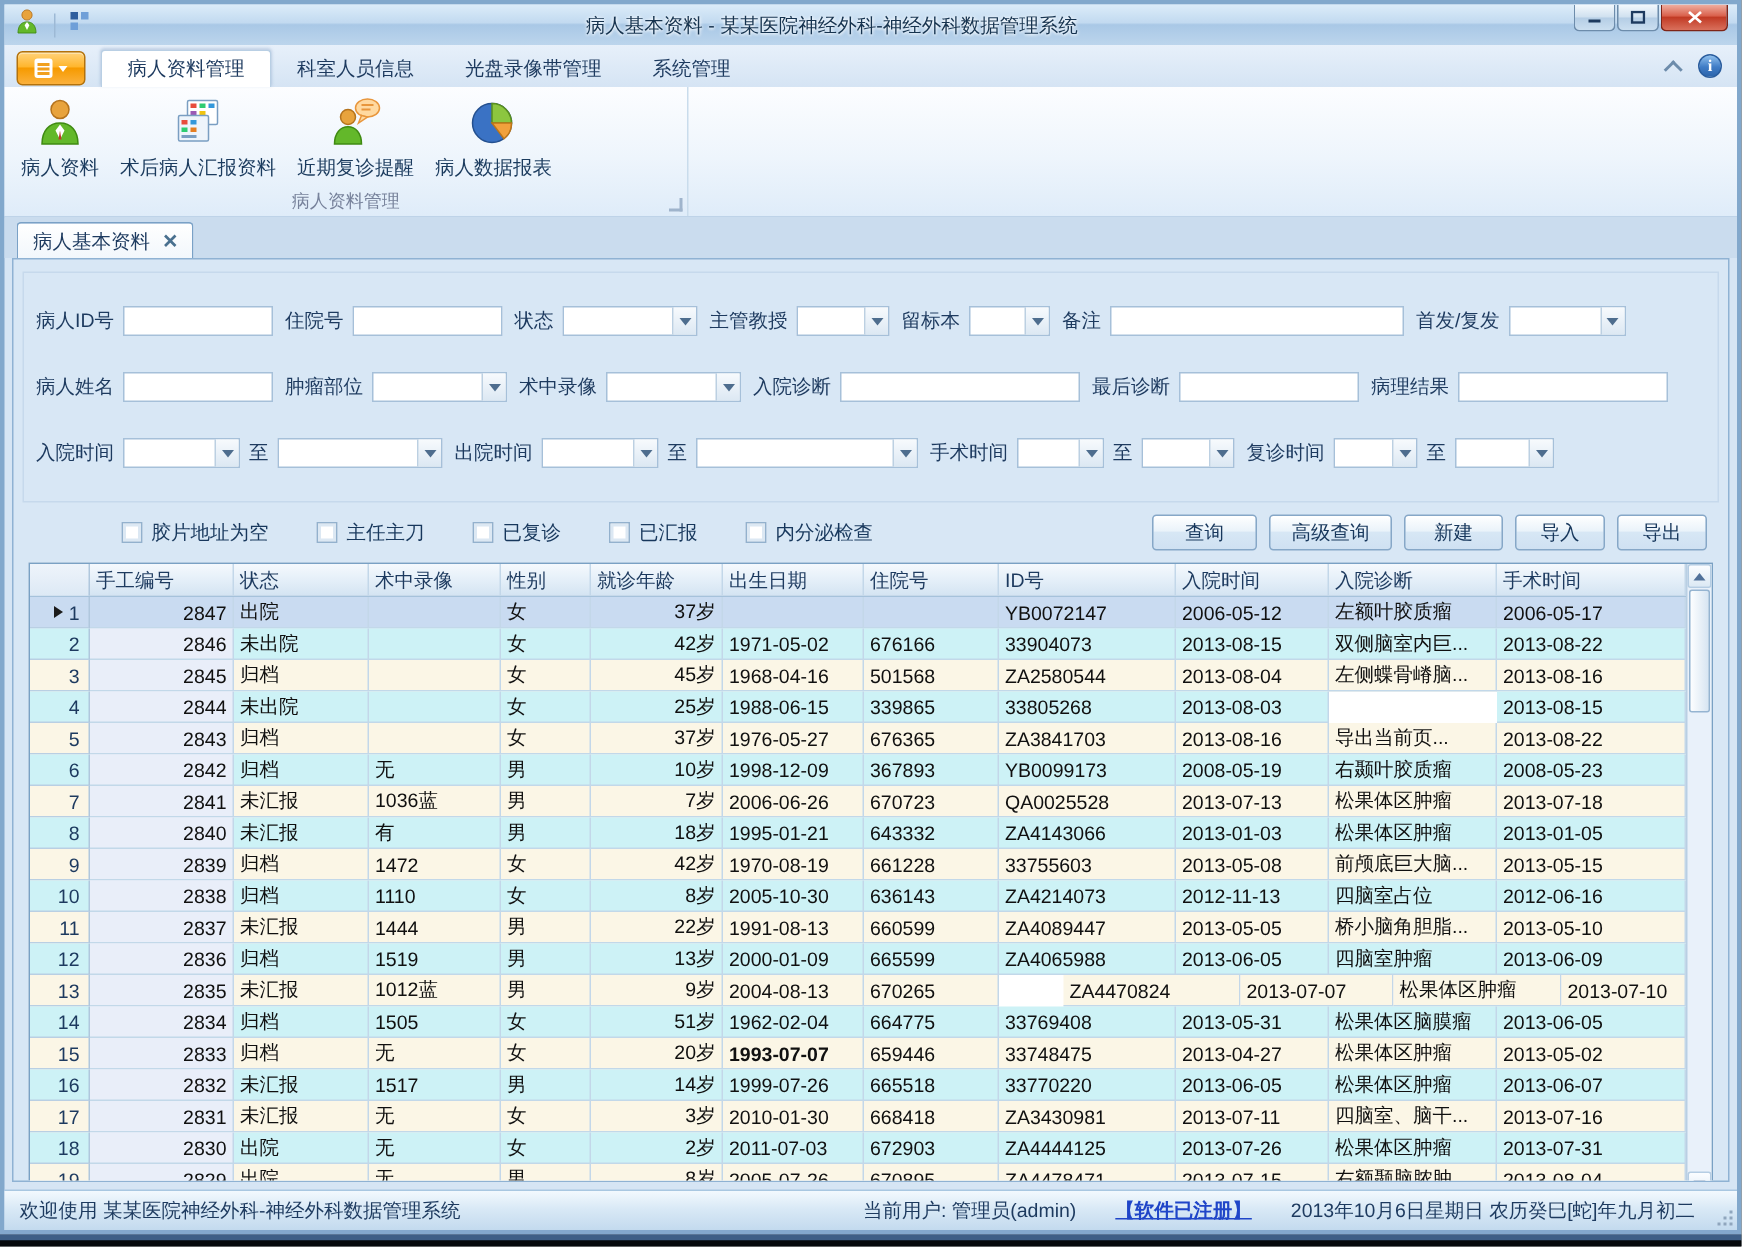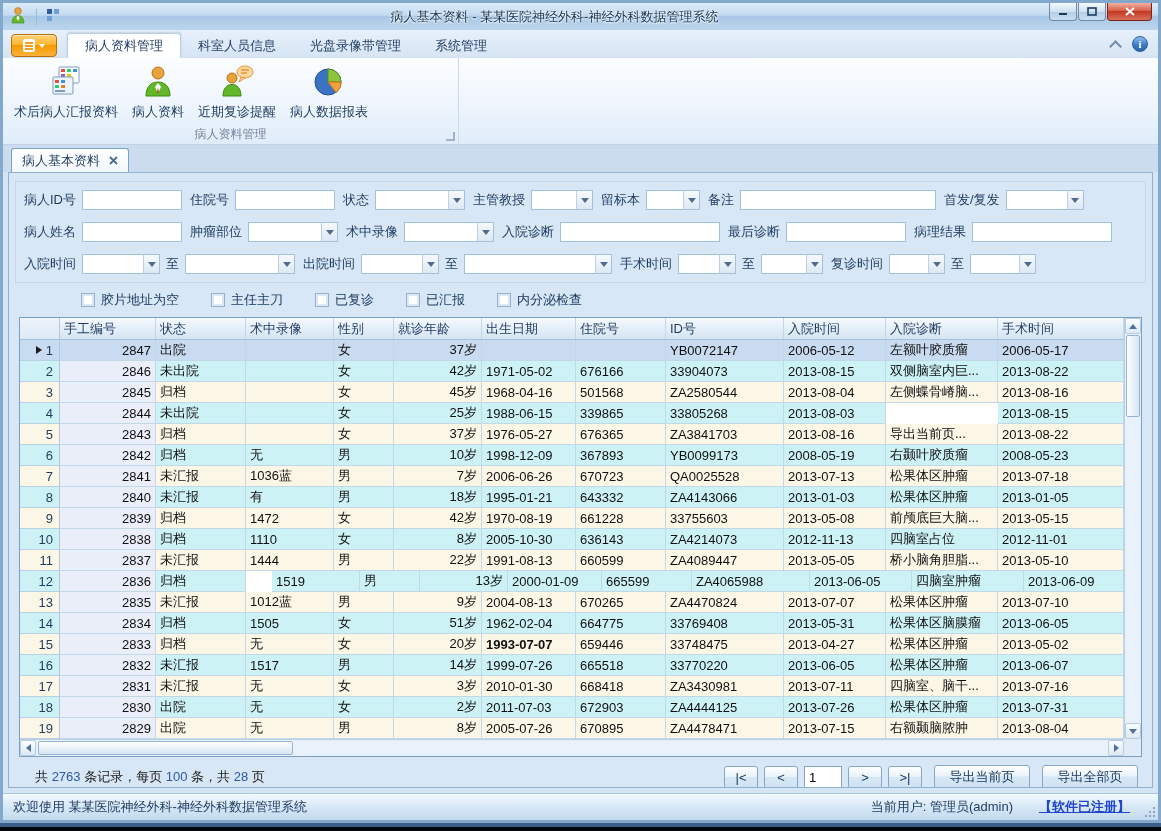--- a/index.html
+++ b/index.html
@@ -39,21 +39,21 @@
   .rbtn svg{width:34px;height:34px;margin-bottom:2px;}
   .rgroup-label{height:18px;text-align:center;font-size:12px;color:#77829b;line-height:17px;}
   .dlg-launch{position:absolute;right:3px;bottom:3px;width:9px;height:9px;border-right:2px solid #9fb4cc;border-bottom:2px solid #9fb4cc;}
 
   
   .docstrip{height:27px;background:#cadcee;display:flex;align-items:flex-end;padding-left:8px;flex:none;}
   .doctab{height:24px;background:linear-gradient(#ffffff,#f2f7fc);border:1px solid #7aa1c6;border-bottom:none;border-radius:3px 3px 0 0;display:flex;align-items:center;padding:0 10px;font-size:13px;color:#1d3a5f;gap:9px;}
 
   
   .content{flex:1;margin:0 5px 5px;border:1px solid #8fb2d3;background:#d8e7f5;display:flex;flex-direction:column;overflow:hidden;}
-  .filterpanel{margin:8px 6px 0;border:1px solid #c6d9ec;padding:6px 8px;display:flex;flex-direction:column;gap:8px;}
+  .filterpanel{margin:8px 6px 0;border:1px solid #c6d9ec;padding:20px 8px;display:flex;flex-direction:column;gap:20px;}
   .frow{display:flex;align-items:center;height:24px;}
   .fld{display:flex;align-items:center;margin-right:8px;}
   .flbl{color:#1d3a5f;font-size:13px;white-space:nowrap;margin-right:6px;}
   .fin{height:20px;border:1px solid #a6c0d9;background:#fff;font-size:12px;padding:0 3px;outline:none;}
   .combo{display:flex;height:20px;border:1px solid #a6c0d9;background:#fff;}
   .combo .cfield{flex:1;}
   .combo .cbtn{width:16px;background:linear-gradient(#f7fafd,#dce8f3);border-left:1px solid #bcd0e2;display:flex;align-items:center;justify-content:center;}
   .tri{width:0;height:0;border-left:4px solid transparent;border-right:4px solid transparent;border-top:5px solid #4e6d8e;}
 
   .cbrow{margin:8px 14px 0 14px;display:flex;align-items:center;flex:none;}
@@ -165,43 +165,43 @@
       <span class="chev-up"></span>
       <span class="info-ic">i</span>
     </div>
   </div>
 
   <div class="ribbon">
     <div class="rgroup">
       <div class="rbtns">
         <div class="rbtn">
           <span><svg viewBox="0 0 34 34">
+                <circle cx="17" cy="9" r="6" fill="#e8a33d" stroke="#b5731d"></circle>
+                <path d="M5 32c0-9 4.8-14 12-14s12 5 12 14z" fill="#63b82a" stroke="#3f8a12"></path>
+                <path d="M17 19l-3 4 3 6 3-6z" fill="#fff"></path>
+                <path d="M17 23l-1 6h2z" fill="#c0392b"></path>
+              </svg></span>
+          <span>病人资料</span>
+        </div>
+        <div class="rbtn">
+          <span><svg viewBox="0 0 34 34">
                 <rect x="10" y="3" width="20" height="16" rx="1" fill="#fff" stroke="#7a9ec2"></rect>
                 <rect x="12" y="5" width="4" height="3" fill="#e74c3c"></rect>
                 <rect x="18" y="5" width="4" height="3" fill="#2ecc71"></rect>
                 <rect x="24" y="5" width="4" height="3" fill="#3498db"></rect>
                 <rect x="12" y="10" width="4" height="3" fill="#9b59b6"></rect>
                 <rect x="18" y="10" width="4" height="3" fill="#f1c40f"></rect>
                 <rect x="4" y="13" width="20" height="17" rx="1" fill="#eef4fb" stroke="#7a9ec2"></rect>
                 <rect x="6" y="16" width="4" height="3" fill="#e74c3c"></rect>
                 <rect x="12" y="16" width="4" height="3" fill="#3498db"></rect>
                 <rect x="6" y="21" width="4" height="3" fill="#2ecc71"></rect>
                 <rect x="12" y="21" width="4" height="3" fill="#e67e22"></rect>
                 <rect x="6" y="26" width="10" height="2" fill="#7a9ec2"></rect>
               </svg></span>
           <span>术后病人汇报资料</span>
-        </div>
-        <div class="rbtn">
-          <span><svg viewBox="0 0 34 34">
-                <circle cx="17" cy="9" r="6" fill="#e8a33d" stroke="#b5731d"></circle>
-                <path d="M5 32c0-9 4.8-14 12-14s12 5 12 14z" fill="#63b82a" stroke="#3f8a12"></path>
-                <path d="M17 19l-3 4 3 6 3-6z" fill="#fff"></path>
-                <path d="M17 23l-1 6h2z" fill="#c0392b"></path>
-              </svg></span>
-          <span>病人资料</span>
         </div>
         <div class="rbtn">
           <span><svg viewBox="0 0 34 34">
                 <circle cx="12" cy="14" r="5" fill="#e8a33d" stroke="#b5731d"></circle>
                 <path d="M3 32c0-7.5 4-11.5 9-11.5s9 4 9 11.5z" fill="#63b82a" stroke="#3f8a12"></path>
                 <ellipse cx="25" cy="8" rx="8" ry="6" fill="#ffd9a0" stroke="#e8963c"></ellipse>
                 <path d="M21 13l-2 5 6-4z" fill="#ffd9a0" stroke="#e8963c"></path>
                 <path d="M21 6h8M21 9h6" stroke="#e8963c" stroke-width="1.4"></path>
               </svg></span>
           <span>近期复诊提醒</span>
@@ -400,20 +400,27 @@
           <span class="cblbl">已复诊</span>
         </div>
       <div class="cbitem">
           <span class="cb"></span>
           <span class="cblbl">已汇报</span>
         </div>
       <div class="cbitem">
           <span class="cb"></span>
           <span class="cblbl">内分泌检查</span>
         </div>
+      <div class="actbtns">
+        <div class="btn" style="width:70px">查询</div>
+        <div class="btn" style="width:82px">高级查询</div>
+        <div class="btn" style="width:66px">新建</div>
+        <div class="btn" style="width:60px">导入</div>
+        <div class="btn" style="width:60px">导出</div>
+      </div>
     </div>
 
     <div class="grid">
       <div class="gridmain">
         <div class="gh">
             <div class="gc rn" style="width: 40px;"></div>
             <div class="gc" style="width: 96px;">手工编号</div>
             <div class="gc" style="width: 90px;">状态</div>
             <div class="gc" style="width: 88px;">术中录像</div>
             <div class="gc" style="width: 60px;">性别</div>
@@ -578,21 +585,21 @@
               <div class="gc ar idcol" style="width: 96px;">2838</div>
               <div class="gc" style="width: 90px;">归档</div>
               <div class="gc" style="width: 88px;">1110</div>
               <div class="gc" style="width: 60px;">女</div>
               <div class="gc ar" style="width: 88px;">8岁</div>
               <div class="gc" style="width: 94px;">2005-10-30</div>
               <div class="gc" style="width: 90px;">636143</div>
               <div class="gc" style="width: 118px;">ZA4214073</div>
               <div class="gc" style="width: 102px;">2012-11-13</div>
               <div class="gc" style="width: 112px;">四脑室占位</div>
-              <div class="gc" style="width: 126px; flex: 1 1 0%;">2012-11-01</div>
+              <div class="gc" style="width: 126px; flex: 1 1 0%;">2012-06-16</div>
             </div>
             <div class="gr cream">
               <div class="gc rn" style="width: 40px;">
                 <span>11</span>
               </div>
               <div class="gc ar idcol" style="width: 96px;">2837</div>
               <div class="gc" style="width: 90px;">未汇报</div>
               <div class="gc" style="width: 88px;">1444</div>
               <div class="gc" style="width: 60px;">男</div>
               <div class="gc ar" style="width: 88px;">22岁</div>
@@ -602,42 +609,42 @@
               <div class="gc" style="width: 102px;">2013-05-05</div>
               <div class="gc" style="width: 112px;">桥小脑角胆脂...</div>
               <div class="gc" style="width: 126px; flex: 1 1 0%;">2013-05-10</div>
             </div>
             <div class="gr cyan">
               <div class="gc rn" style="width: 40px;">
                 <span>12</span>
               </div>
               <div class="gc ar idcol" style="width: 96px;">2836</div>
               <div class="gc" style="width: 90px;">归档</div>
-              <div class="gc" style="width: 88px; margin-left: 26px;">1519</div>
+              <div class="gc" style="width: 88px;">1519</div>
               <div class="gc" style="width: 60px;">男</div>
               <div class="gc ar" style="width: 88px;">13岁</div>
               <div class="gc" style="width: 94px;">2000-01-09</div>
               <div class="gc" style="width: 90px;">665599</div>
               <div class="gc" style="width: 118px;">ZA4065988</div>
               <div class="gc" style="width: 102px;">2013-06-05</div>
               <div class="gc" style="width: 112px;">四脑室肿瘤</div>
               <div class="gc" style="width: 126px; flex: 1 1 0%; text-align: center;">2013-06-09</div>
             </div>
             <div class="gr cream">
               <div class="gc rn" style="width: 40px;">
                 <span>13</span>
               </div>
               <div class="gc ar idcol" style="width: 96px;">2835</div>
               <div class="gc" style="width: 90px;">未汇报</div>
               <div class="gc" style="width: 88px;">1012蓝</div>
               <div class="gc" style="width: 60px;">男</div>
               <div class="gc ar" style="width: 88px;">9岁</div>
               <div class="gc" style="width: 94px;">2004-08-13</div>
               <div class="gc" style="width: 90px;">670265</div>
-              <div class="gc" style="width: 118px;">ZA4470824</div>
+              <div class="gc" style="width: 118px; margin-left: 43px;">ZA4470824</div>
               <div class="gc" style="width: 102px;">2013-07-07</div>
               <div class="gc" style="width: 112px;">松果体区肿瘤</div>
               <div class="gc" style="width: 126px; flex: 1 1 0%;">2013-07-10</div>
             </div>
             <div class="gr cyan">
               <div class="gc rn" style="width: 40px;">
                 <span>14</span>
               </div>
               <div class="gc ar idcol" style="width: 96px;">2834</div>
               <div class="gc" style="width: 90px;">归档</div>
@@ -769,20 +776,21 @@
       </div>
     </div>
 
   </div>
 
   <div class="status">
     <span>欢迎使用 某某医院神经外科-神经外科数据管理系统</span>
     <div class="status-right">
       <span>当前用户: 管理员(admin)</span>
       <span class="reg-link">【软件已注册】</span>
+      <span>2013年10月6日星期日 农历癸巳[蛇]年九月初二</span>
     </div>
     <span class="grip">
         <i></i>
         <i></i>
         <i></i>
         <i></i>
         <i></i>
         <i></i>
       </span>
   </div>

